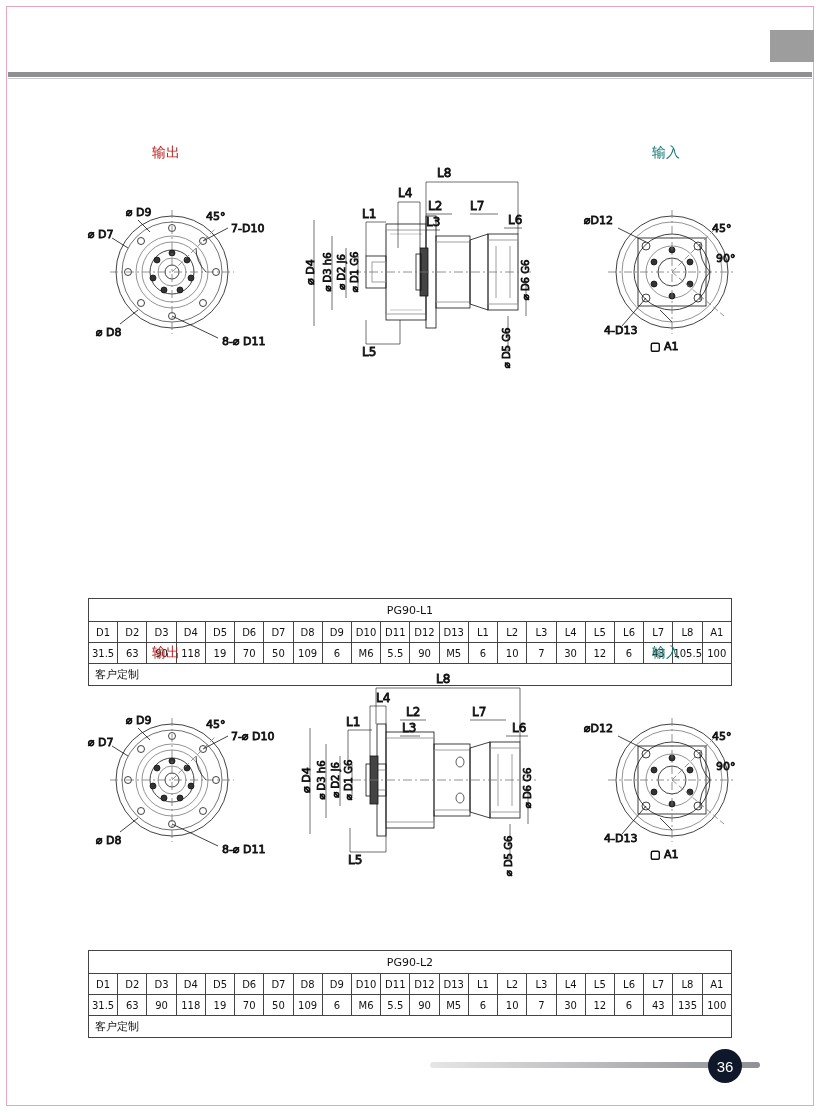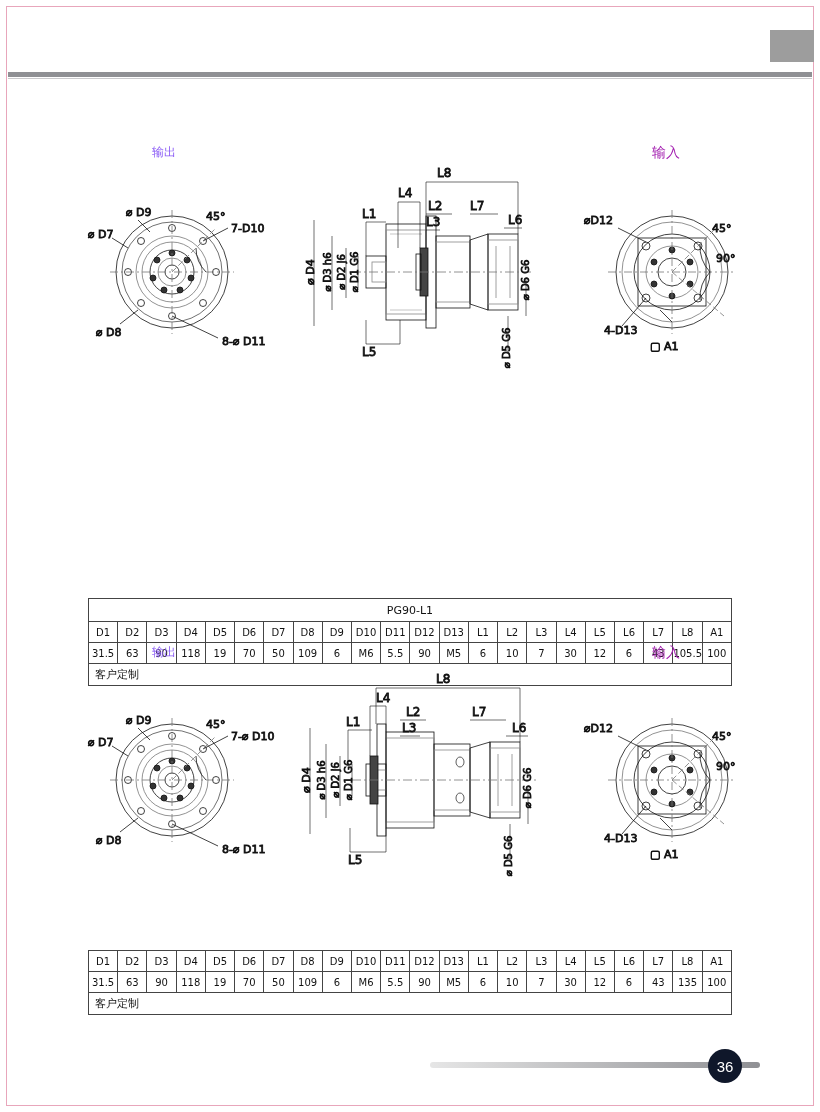--- a/index.html
+++ b/index.html
@@ -81,28 +81,28 @@
   .figure-section {
     position: absolute;
     left: 0;
     width: 820px;
   }
   .sec1 { top: 120px; }
   .sec2 { top: 620px; }
 
   .label-out {
     position: absolute;
-    font-size: 12px;
-    color: #8b5cf6;
+    font-size: 14px;
+    color: #b91c1c;
     font-family: "DejaVu Sans", sans-serif;
   }
   .label-in {
     position: absolute;
     font-size: 14px;
-    color: #a21caf;
+    color: #0f766e;
     font-family: Liberation Mono, monospace;
   }
 
   
   .drawing {
     position: absolute;
     left: 0; top: 0;
     width: 820px;
     height: 290px;
   }
@@ -535,20 +535,23 @@
         <text x="712" y="120" font-size="11">45°</text>
         <text x="716" y="150" font-size="11">90°</text>
         <text x="604" y="222" font-size="11">4-D13</text>
         <text x="650" y="238" font-size="11">▢ A1</text>
       </g>
     </svg>
 
     <div class="spec-table-wrap tbl2" style="top:330px;">
       <table class="spec">
         <tbody>
+            <tr class="title-row">
+          <td colspan="22">PG90-L2</td>
+        </tr>
         <tr class="hdr">
           <td>D1</td>
           <td>D2</td>
           <td>D3</td>
           <td>D4</td>
           <td>D5</td>
           <td>D6</td>
           <td>D7</td>
           <td>D8</td>
           <td>D9</td>

